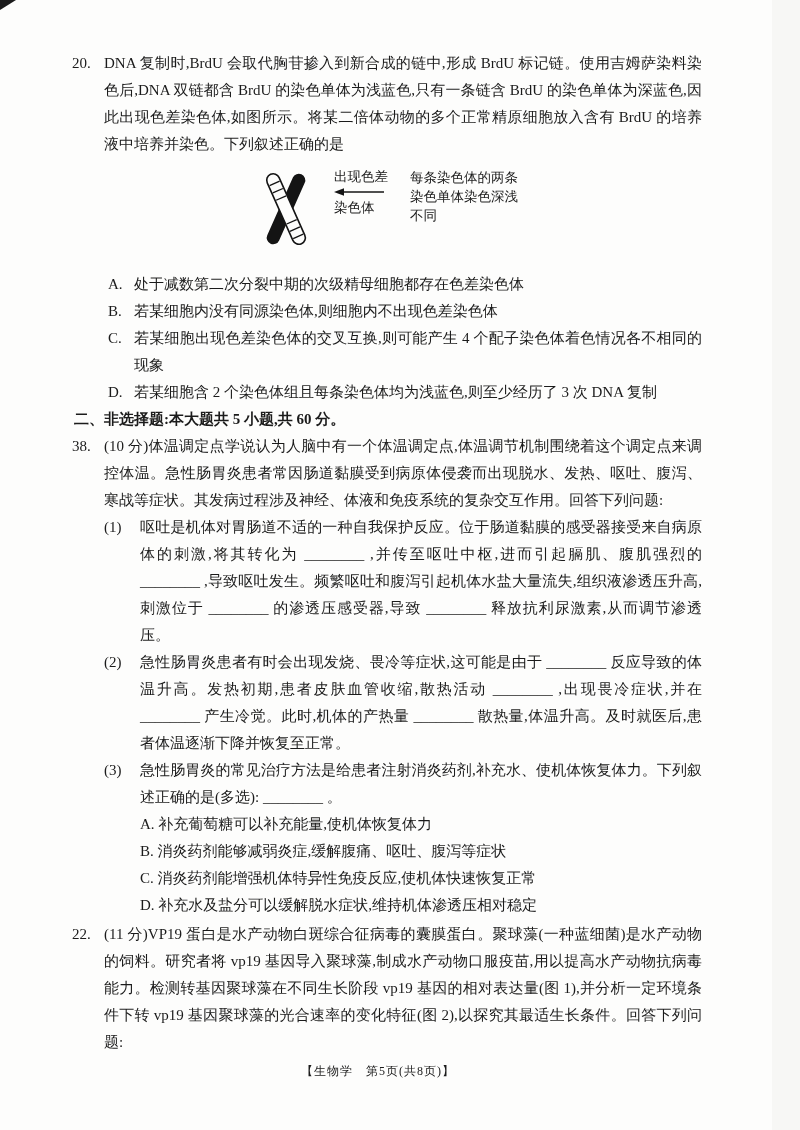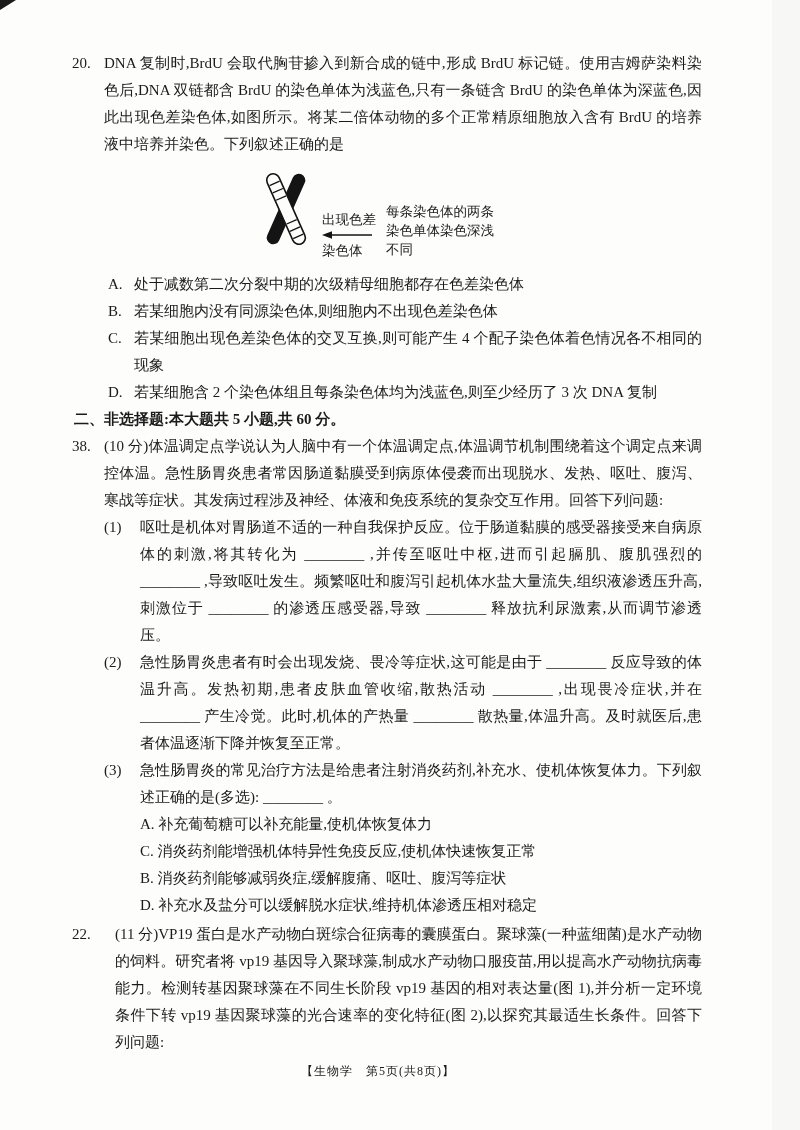--- a/index.html
+++ b/index.html
@@ -32,22 +32,22 @@
   .opt-label { flex: 0 0 26px; }
   .opt-text { flex: 1; text-align: justify; }
   .section-heading { font-weight: bold; margin-left: 2px; }
   .part { display: flex; }
   .part-label { flex: 0 0 36px; }
   .part-text { flex: 1; text-align: justify; }
   .sub-options { margin-left: 36px; }
   
   .figure {
     display: flex;
-    align-items: flex-end;
-    gap: 10px;
+    align-items: flex-start;
+    gap: 22px;
     margin: 10px 0 12px 150px;
   }
   .chromo-wrap { flex: 0 0 auto; }
   .fig-labels {
     display: flex; flex-direction: column;
     align-items: flex-start;
     font-size: 13.5px; line-height: 17px;
     margin-left: -6px;
   }
   .fig-arrow { margin: 2px 0; }
@@ -145,28 +145,28 @@
         <div class="part-text">急性肠胃炎患者有时会出现发烧、畏冷等症状,这可能是由于 ________ 反应导致的体温升高。发热初期,患者皮肤血管收缩,散热活动 ________ ,出现畏冷症状,并在 ________ 产生冷觉。此时,机体的产热量 ________ 散热量,体温升高。及时就医后,患者体温逐渐下降并恢复至正常。</div>
       </div>
 
       <div class="part">
         <div class="part-label">(3)</div>
         <div class="part-text">急性肠胃炎的常见治疗方法是给患者注射消炎药剂,补充水、使机体恢复体力。下列叙述正确的是(多选): ________ 。</div>
       </div>
 
       <div class="sub-options">
         <div>A. 补充葡萄糖可以补充能量,使机体恢复体力</div>
+        <div>B. 消炎药剂能够减弱炎症,缓解腹痛、呕吐、腹泻等症状</div>
         <div>C. 消炎药剂能增强机体特异性免疫反应,使机体快速恢复正常</div>
-        <div>B. 消炎药剂能够减弱炎症,缓解腹痛、呕吐、腹泻等症状</div>
         <div>D. 补充水及盐分可以缓解脱水症状,维持机体渗透压相对稳定</div>
       </div>
     </div>
   </div>
 
-  <div class="q txt" style="margin-top:2px;gap:11px;">
+  <div class="q txt" style="margin-top:2px;">
     <div class="q-num">22.</div>
     <div class="q-body">
       <div>(11 分)VP19 蛋白是水产动物白斑综合征病毒的囊膜蛋白。聚球藻(一种蓝细菌)是水产动物的饲料。研究者将 vp19 基因导入聚球藻,制成水产动物口服疫苗,用以提高水产动物抗病毒能力。检测转基因聚球藻在不同生长阶段 vp19 基因的相对表达量(图 1),并分析一定环境条件下转 vp19 基因聚球藻的光合速率的变化特征(图 2),以探究其最适生长条件。回答下列问题:</div>
     </div>
   </div>
 
   <div class="footer">【生物学　第5页(共8页)】</div>
 </div>
 
 </body></html>

